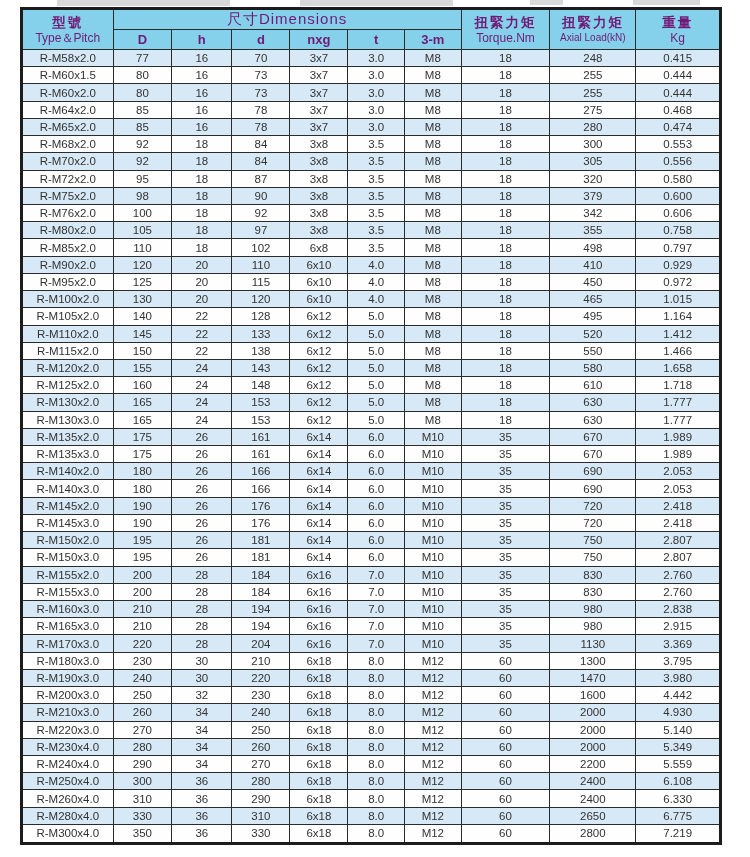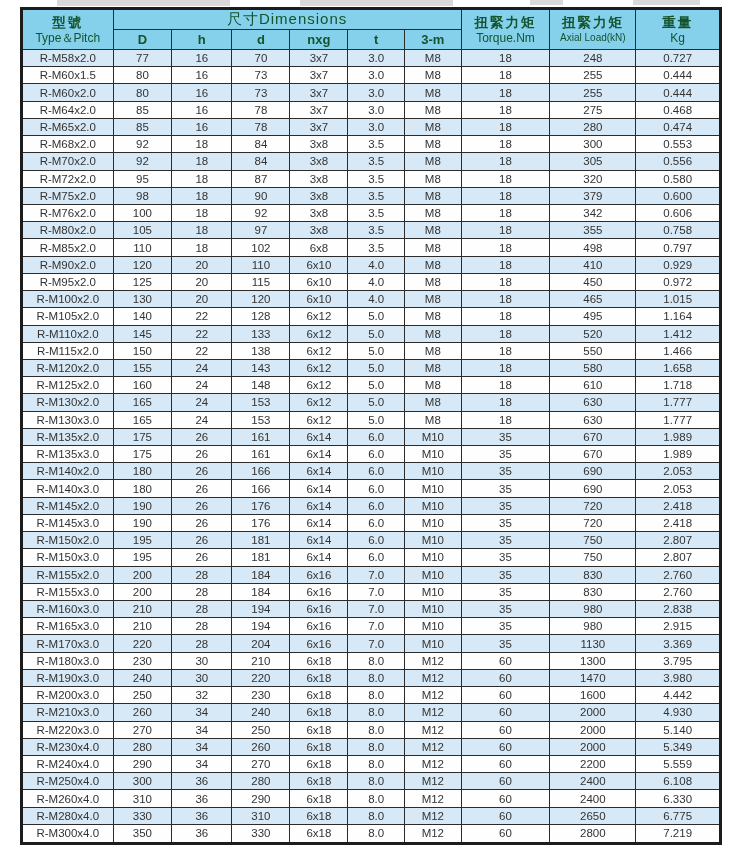--- a/index.html
+++ b/index.html
@@ -24,21 +24,21 @@
   th, td {
     border: 1.5px solid #2b2b2b;
     text-align: center;
     vertical-align: middle;
     padding: 0;
     overflow: hidden;
     white-space: nowrap;
   }
   thead th {
     background: #85d1ec;
-    color: #14532d;
+    color: #701a75;
   }
   thead tr.hrow1 { height: 20px; }
   thead tr.hrow2 { height: 20px; }
   .zh {
     font-size: 13.5px;
     font-weight: bold;
     letter-spacing: 2px;
     line-height: 17px;
   }
   .en {
@@ -110,21 +110,21 @@
       <tr class="alt">
         <td>R-M58x2.0</td>
         <td>77</td>
         <td>16</td>
         <td>70</td>
         <td>3x7</td>
         <td>3.0</td>
         <td>M8</td>
         <td>18</td>
         <td>248</td>
-        <td>0.727</td>
+        <td>0.415</td>
       </tr>
       <tr>
         <td>R-M60x1.5</td>
         <td>80</td>
         <td>16</td>
         <td>73</td>
         <td>3x7</td>
         <td>3.0</td>
         <td>M8</td>
         <td>18</td>

